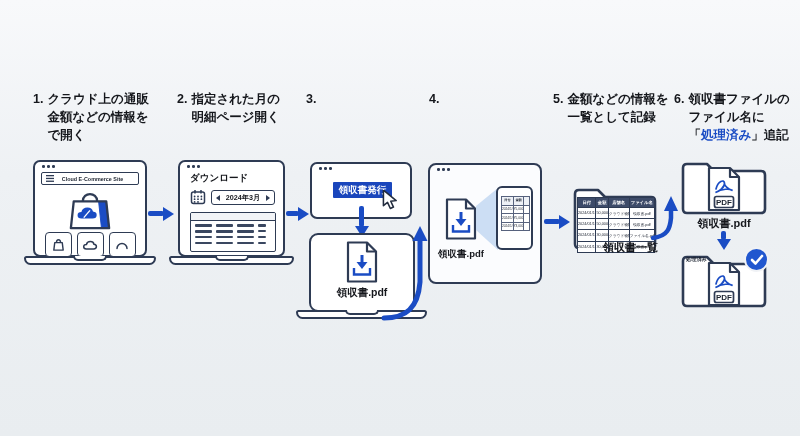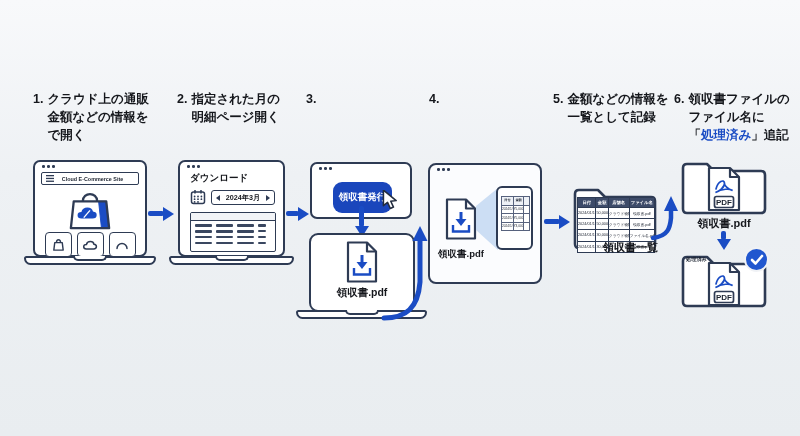--- a/index.html
+++ b/index.html
@@ -42,21 +42,21 @@
     border-radius:3px; background:#fff; display:flex; align-items:center; justify-content:space-between; padding:0 4px; }
   .month-txt { font-size:7.2px; font-weight:bold; color:#15171c; }
   .tri-l { width:0; height:0; border-top:3.2px solid transparent; border-bottom:3.2px solid transparent; border-right:4.5px solid #2e3b54; }
   .tri-r { width:0; height:0; border-top:3.2px solid transparent; border-bottom:3.2px solid transparent; border-left:4.5px solid #2e3b54; }
   .mini-list { position:absolute; top:50px; left:10px; width:86px; height:40px; border:1.6px solid #2e3b54; border-radius:2px; background:#fff; }
   .mini-list .hd { height:8px; border-bottom:1.4px solid #2e3b54; background:#f2f4f7; border-radius:1px 1px 0 0; }
   .mini-list .row { display:flex; gap:4px; align-items:center; margin:3.2px 4px 0 4px; }
   .mini-list .row b { display:block; width:17px; height:2.6px; background:#3a4760; border-radius:1px; }
   .mini-list .row s { display:block; width:8px; height:2.2px; background:#3a4760; border-radius:1px; }
   
-  .btn-receipt { position:absolute; left:21px; top:18px; width:59px; height:31px; border:none; border-radius:9px;
+  .btn-receipt { position:absolute; left:21px; top:18px; width:59px; height:16px; border:none; border-radius:1px;
     background:#1a46bc; color:#fff; font-weight:bold; font-size:9.5px; display:flex; align-items:center; justify-content:center;
     font-family:inherit; }
   .pdf-label { position:absolute; text-align:center; font-size:10.5px; font-weight:bold; color:#15171c; white-space:nowrap; }
   
   .scan-card { position:absolute; left:496px; top:186px; width:37px; height:64px; border:2px solid #2e3b54; border-radius:6px; background:#fff; }
   .scan-table { position:absolute; left:3px; top:8px; width:29px; border-collapse:collapse; table-layout:fixed; }
   .scan-table th, .scan-table td { border:0.6px solid #57627d; font-size:3.2px; line-height:1.5; text-align:center;
     padding:1.4px 0; color:#1c2330; white-space:nowrap; overflow:hidden; }
   .scan-table th { font-weight:bold; background:#eef1f6; }
   

